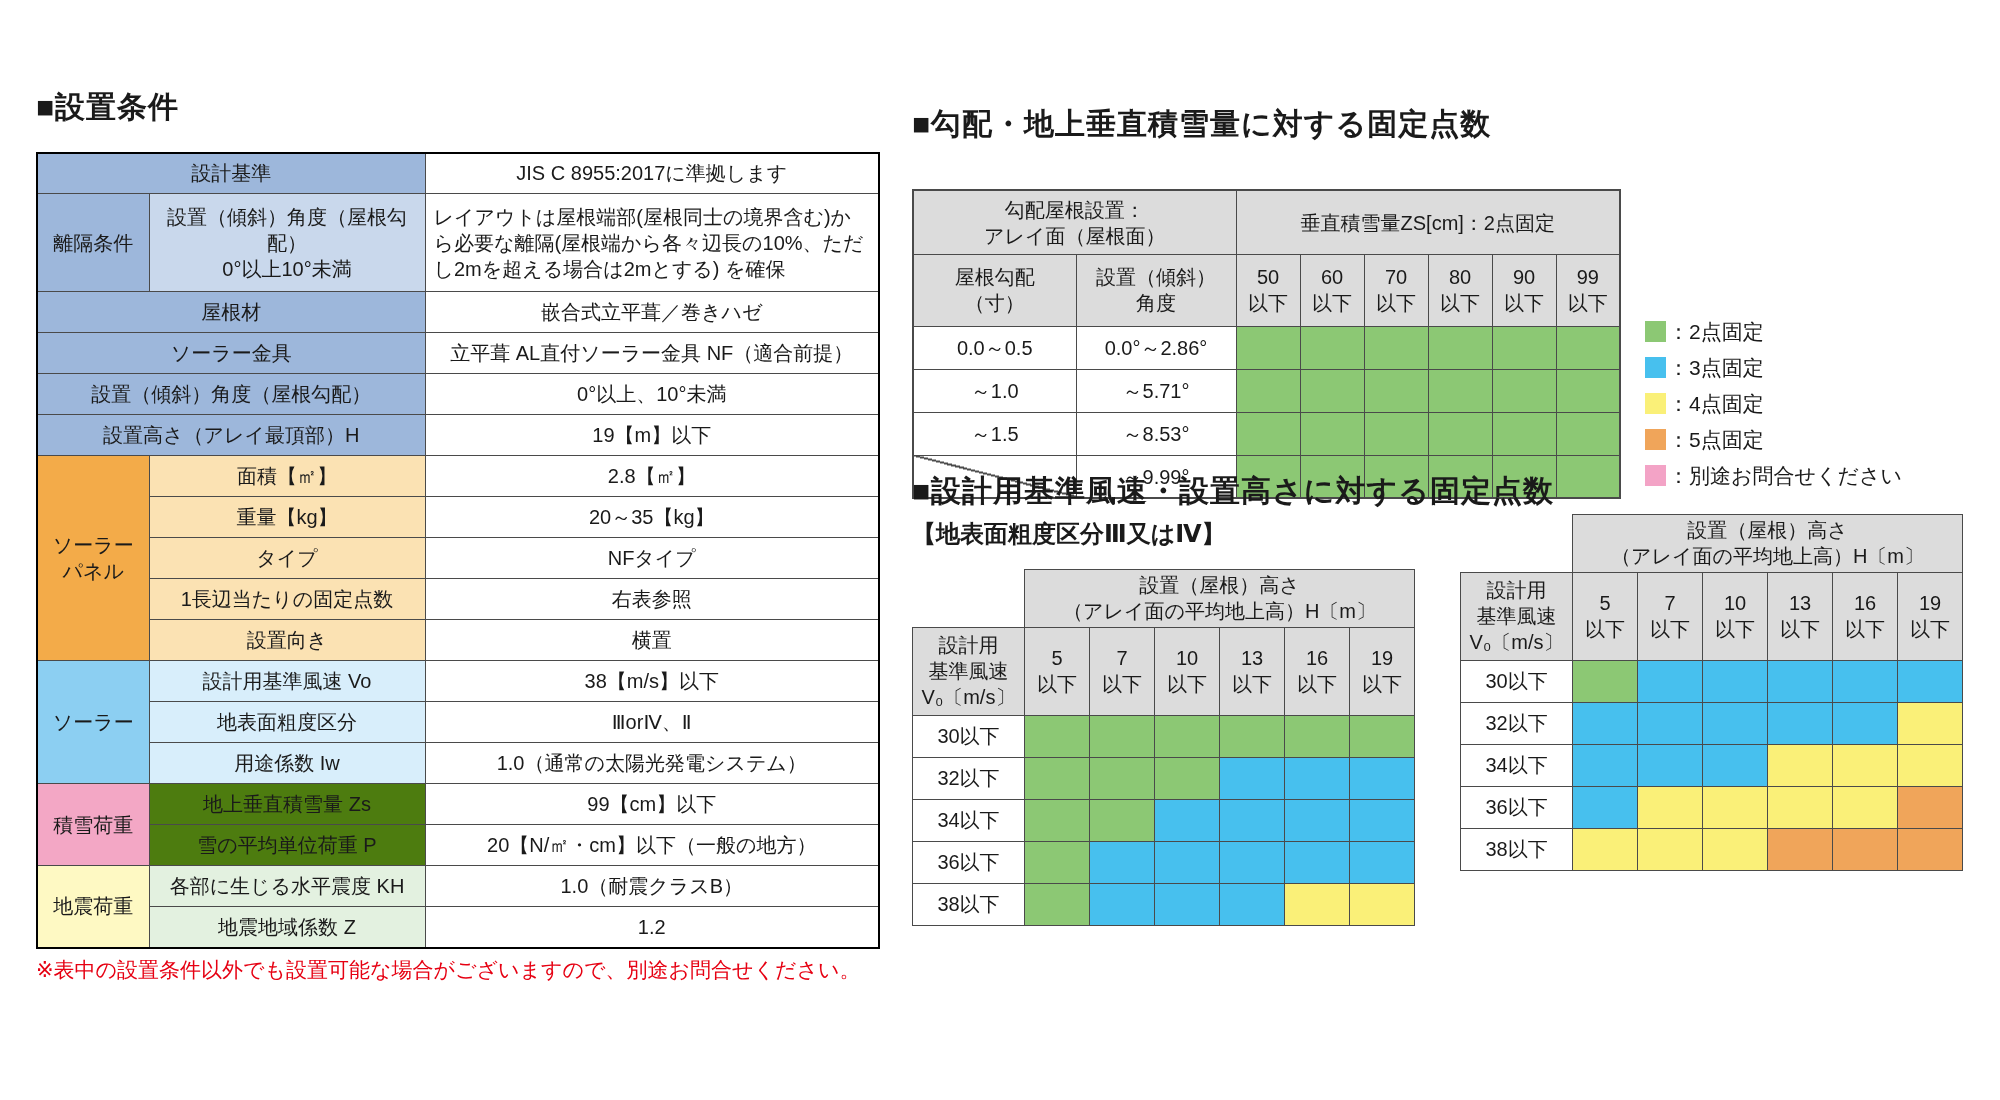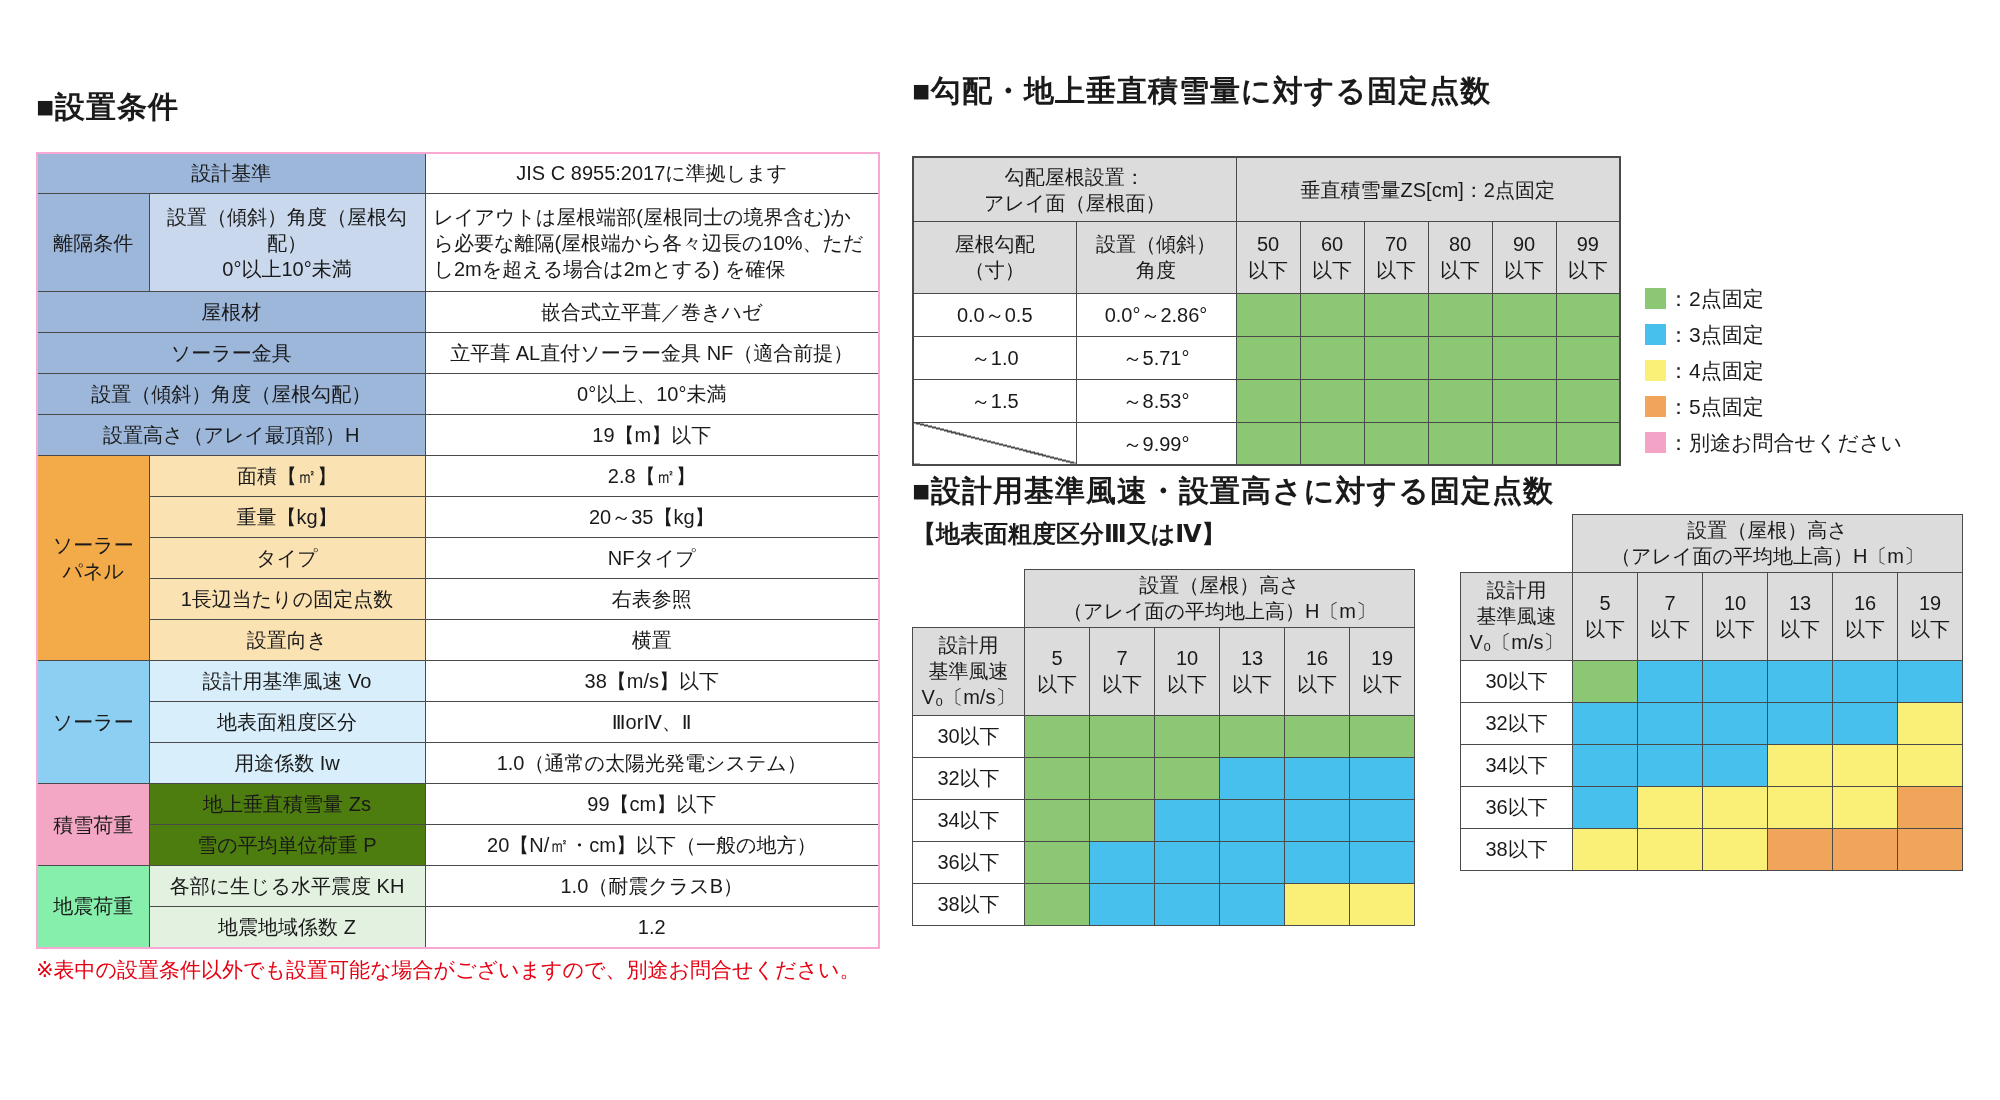--- a/index.html
+++ b/index.html
@@ -8,29 +8,29 @@
     font-family:"Liberation Sans","DejaVu Sans",sans-serif;color:#1a1a1a;
   }
   .sec{position:absolute}
   .title{font-size:30px;font-weight:bold;margin:0 0 26px 0;letter-spacing:1px;line-height:1.25}
   .subtitle{font-size:24px;font-weight:bold;margin:4px 0 20px 0;line-height:1.3}
   table{border-collapse:collapse;table-layout:fixed}
   td,th{padding:0 6px;font-weight:normal;text-align:center;vertical-align:middle;
         border:1px solid #4a4a4a;font-size:20px;line-height:1.3;box-sizing:border-box;overflow:hidden}
   .pre{white-space:pre-line}
   
-  .lt{border:2px solid #f9a8d4;width:842px}
+  .lt{border:2px solid #000000;width:842px}
   .lt td{height:41px}
   .lt tr.tall td{height:98px}
   .vleft{text-align:left;padding:2px 8px}
   .bgA{background:#9db7db}.bgA2{background:#c9d8ec}
   .bgB{background:#f3ab49}.bgB2{background:#fbe2b3}
   .bgC{background:#8ccff2}.bgC2{background:#d8eefb}
   .bgD{background:#f3a7c5}.bgD2{background:#4d7c0f}
-  .bgE{background:#86efac}.bgE2{background:#e3f1e0}
+  .bgE{background:#fef9c3}.bgE2{background:#e3f1e0}
   
   .snowwrap{display:flex;align-items:flex-end}
   .st{border:2px solid #4a4a4a;width:708px}
   .st th{background:#dcdcdc}
   .st tr.hr1 th{height:64px}
   .st tr.hr2 th{height:72px}
   .st td{height:43px}
   .diag{background:linear-gradient(to top right,#ffffff calc(50% - 1px),#4a4a4a calc(50% - 1px),#4a4a4a calc(50% + 1px),#ffffff calc(50% + 1px))}
   .legend{margin-left:24px;margin-top:150px}
   .legend-item{display:flex;align-items:center;margin-bottom:11px;font-size:21px;line-height:1.2}
@@ -137,21 +137,21 @@
       <td>1.0（耐震クラスB）</td>
     </tr>
     <tr>
       <td class="bgE2">地震地域係数 Z</td>
       <td>1.2</td>
     </tr>
   </tbody>
     </table>
 </div>
 
-<div class="sec" style="left:912px;top:72px">
+<div class="sec" style="left:912px;top:105px">
   <div class="title">■勾配・地上垂直積雪量に対する固定点数</div>
   <div class="snowwrap">
     <table class="st">
       <colgroup>
           <col style="width:163px">
           <col style="width:160px">
           <col style="width:64px">
           <col style="width:64px">
           <col style="width:64px">
           <col style="width:64px">

